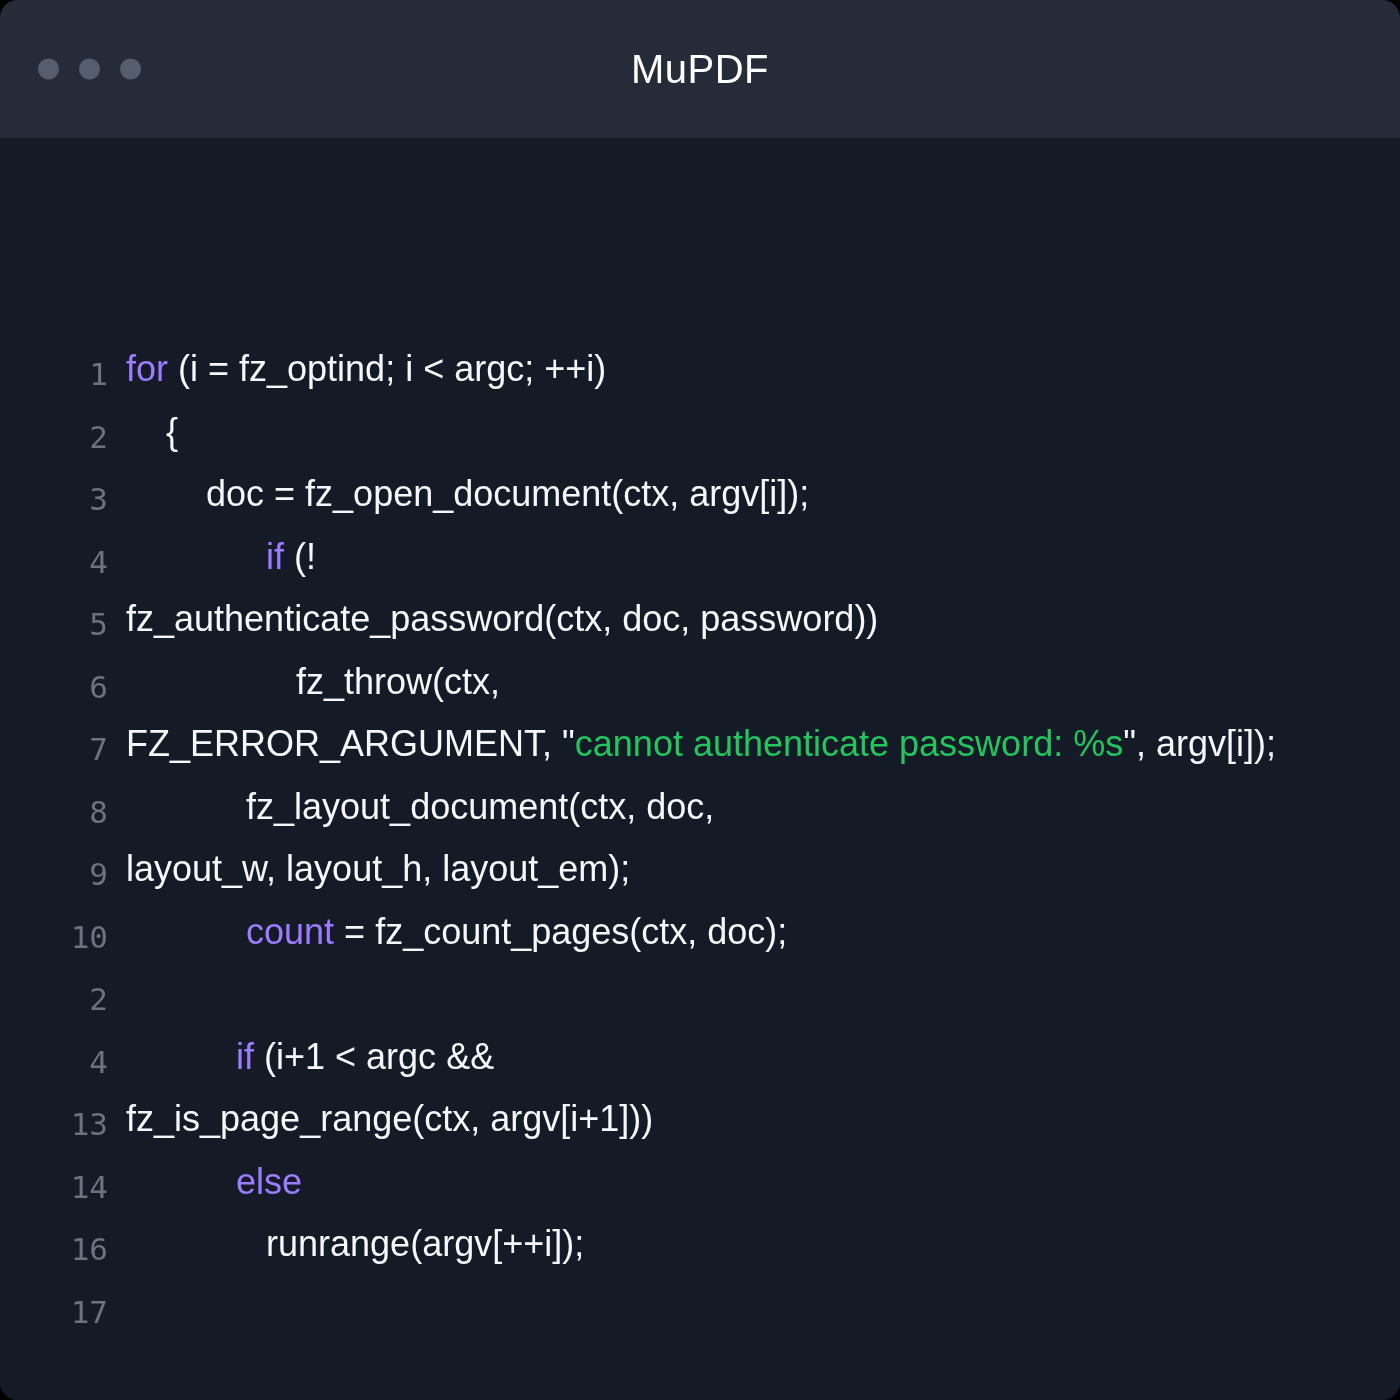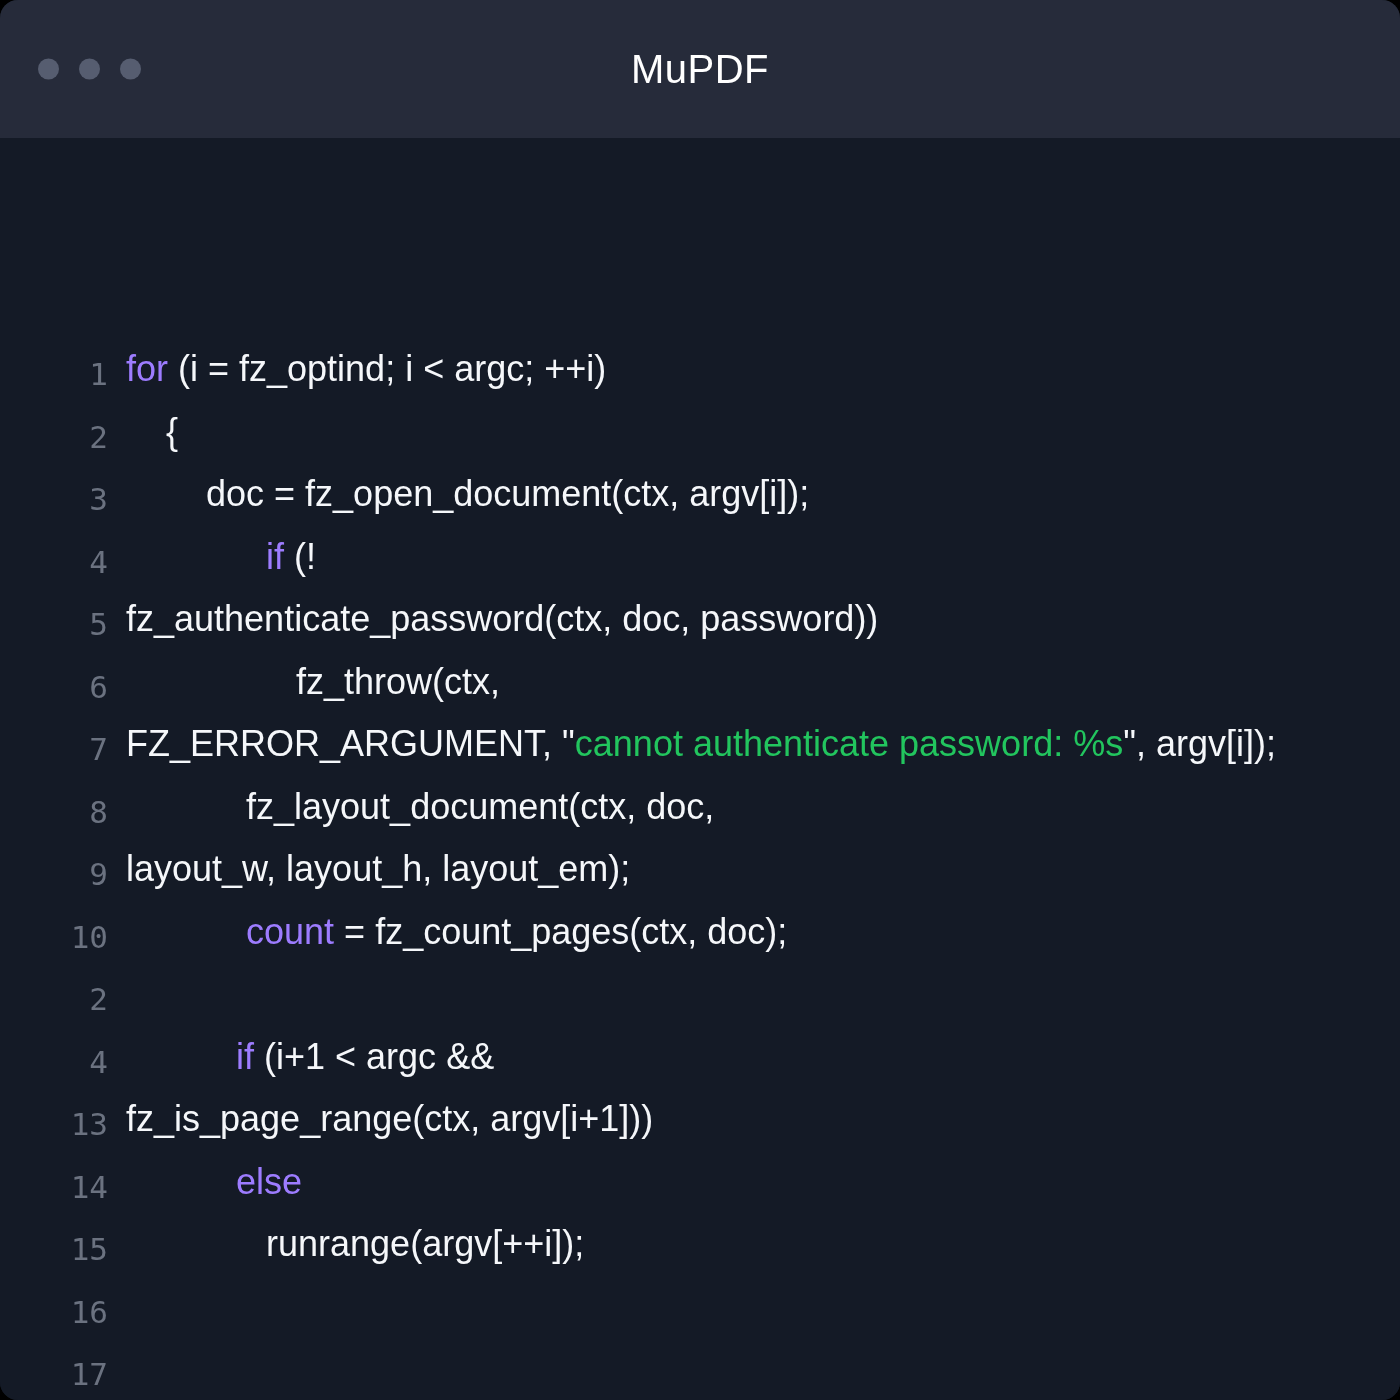--- a/index.html
+++ b/index.html
@@ -132,21 +132,20 @@
         <div class="line-number">5</div>
         <div class="line-number">6</div>
         <div class="line-number">7</div>
         <div class="line-number">8</div>
         <div class="line-number">9</div>
         <div class="line-number">10</div>
         <div class="line-number">2</div>
         <div class="line-number">4</div>
         <div class="line-number">13</div>
         <div class="line-number">14</div>
-        <div class="line-number">15</div>
         <div class="line-number">16</div>
         <div class="line-number">17</div>
       </div>
     <div id="code"><span class="code-line"><span class="tok-kw">for</span><span class="tok-txt"> (i = fz_optind; i &lt; argc; ++i)</span>
 </span><span class="code-line"><span class="tok-txt">    {</span>
 </span><span class="code-line"><span class="tok-txt">        doc = fz_open_document(ctx, argv[i]);</span>
 </span><span class="code-line"><span class="tok-txt">              </span><span class="tok-kw">if</span><span class="tok-txt"> (!</span>
 </span><span class="code-line"><span class="tok-txt">fz_authenticate_password(ctx, doc, password))</span>
 </span><span class="code-line"><span class="tok-txt">                 fz_throw(ctx,</span>
 </span><span class="code-line"><span class="tok-txt">FZ_ERROR_ARGUMENT, "</span><span class="tok-str">cannot authenticate password: %s</span><span class="tok-txt">", argv[i]);</span>

